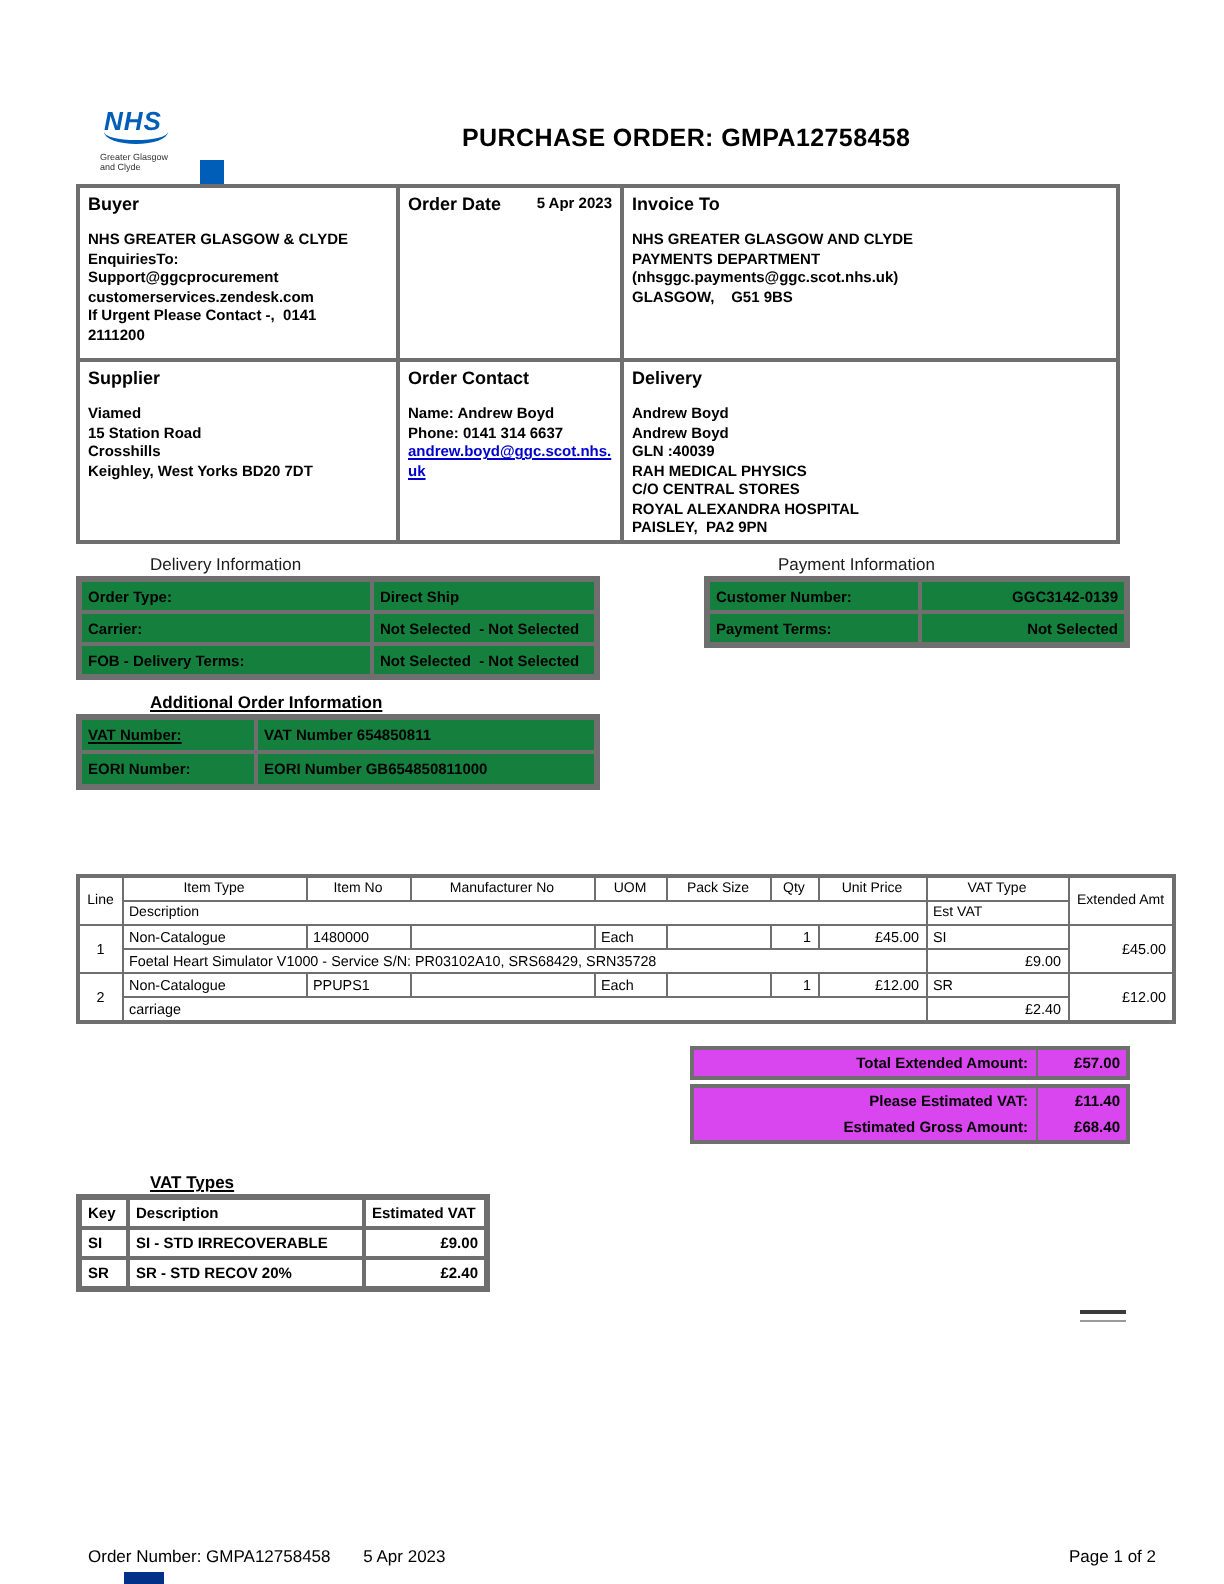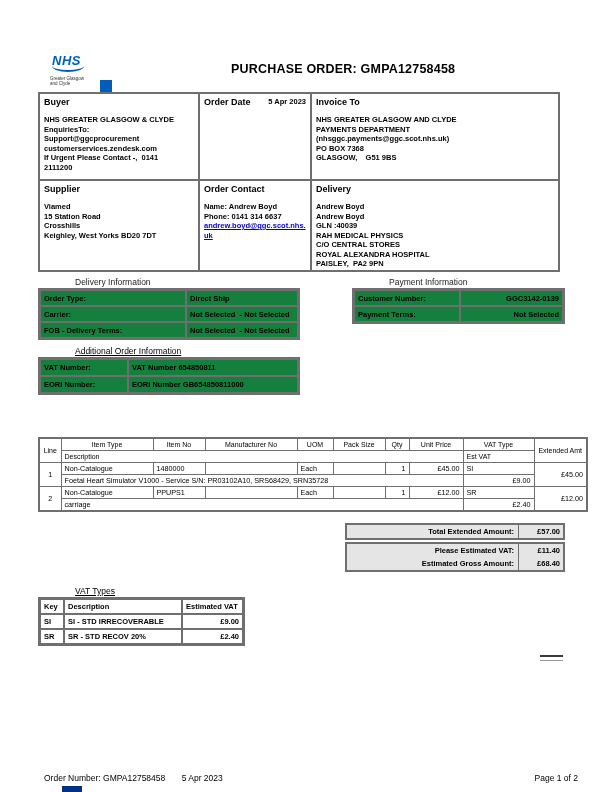--- a/index.html
+++ b/index.html
@@ -24,42 +24,42 @@
   .box-h{font-size:9px;font-weight:bold;}
   .addr{font-size:7.5px;font-weight:bold;line-height:9.5px;white-space:pre-wrap;}
   .addr-block{margin-top:8px;}
   .odate{display:flex;justify-content:space-between;align-items:flex-start;}
   .odate-val{width:38px;text-align:right;font-size:7.5px;font-weight:bold;line-height:9px;}
   .email-link{display:block;width:102px;color:#0000CC;font-size:7.5px;font-weight:bold;
               line-height:9.5px;text-decoration:underline;word-break:break-all;cursor:pointer;}
 
   
   .sec-h{position:absolute;font-size:8.5px;color:#1c1c1c;padding-left:37px;}
-  .sec-h.u{font-weight:normal;text-decoration:underline;color:#000;}
+  .sec-h.u{font-weight:bold;text-decoration:underline;color:#000;}
 
   
   .info-tbl{position:absolute;display:grid;border:2px solid #6f6f6f;background:#15803d;}
   .icell{border:1px solid #6f6f6f;box-sizing:border-box;display:flex;align-items:center;
          font-size:7.5px;font-weight:bold;padding:0 3px;height:16px;white-space:pre-wrap;overflow:hidden;}
   .icell.right{justify-content:flex-end;text-align:right;}
 
   
   .items{position:absolute;left:38px;top:437px;border-collapse:collapse;table-layout:fixed;
          width:548px;border:2px solid #6f6f6f;}
   .items th,.items td{border:1px solid #6f6f6f;font-weight:normal;font-size:7.2px;
          padding:1px 3px;height:12px;overflow:hidden;white-space:nowrap;box-sizing:border-box;}
   .items th{font-size:7px;text-align:center;}
   .items th.left{text-align:left;}
   .items td.c{text-align:center;vertical-align:middle;}
   .items td.r{text-align:right;}
   .items td.mid{vertical-align:middle;text-align:right;}
 
   
   .tot-box{position:absolute;left:345px;display:grid;grid-template-columns:172px 44px;
-           border:2px solid #6f6f6f;background:#e5e5e5;}
+           border:2px solid #6f6f6f;background:#d946ef;}
   .tot-l{font-size:7.5px;font-weight:bold;text-align:right;padding:2px 4px;border-right:1px solid #6f6f6f;}
   .tot-v{font-size:7.5px;font-weight:bold;text-align:right;padding:2px 3px;}
 
   
   .vat-tbl{position:absolute;left:38px;top:597px;display:grid;grid-template-columns:24px 118px 61px;
            border:2px solid #6f6f6f;background:#fff;}
   .vcell{border:1px solid #6f6f6f;box-sizing:border-box;display:flex;align-items:center;
          font-size:7.5px;font-weight:bold;padding:0 3px;height:15px;white-space:nowrap;overflow:hidden;}
   .vcell.right{justify-content:flex-end;}
 
@@ -103,21 +103,20 @@
     <div class="pcell odate">
       <div class="box-h">Order Date</div>
       <div class="odate-val">5 Apr 2023</div>
     </div>
     <div class="pcell">
       <div class="box-h">Invoice To</div>
       <div class="addr-block">
         <div class="addr">NHS GREATER GLASGOW AND CLYDE</div>
         <div class="addr">PAYMENTS DEPARTMENT</div>
         <div class="addr">(nhsggc.payments@ggc.scot.nhs.uk)</div>
-        <div class="addr">PO BOX 7368</div>
         <div class="addr">GLASGOW,    G51 9BS</div>
       </div>
     </div>
     <div class="pcell">
       <div class="box-h">Supplier</div>
       <div class="addr-block">
         <div class="addr">Viamed</div>
         <div class="addr">15 Station Road</div>
         <div class="addr">Crosshills</div>
         <div class="addr">Keighley, West Yorks BD20 7DT</div>
@@ -158,21 +157,21 @@
   <div class="sec-h" style="left:352px;top:277px;">Payment Information</div>
   <div class="info-tbl" style="left:352px;top:288px;grid-template-columns:106px 103px;">
     <div class="icell">Customer Number:</div>
     <div class="icell right">GGC3142-0139</div>
     <div class="icell">Payment Terms:</div>
     <div class="icell right">Not Selected</div>
   </div>
 
   <div class="sec-h u" style="left:38px;top:346px;">Additional Order Information</div>
   <div class="info-tbl" style="left:38px;top:357px;grid-template-columns:88px 170px;">
-    <div class="icell" style="height:17px;">VAT Number:</div>
+    <div class="icell" style="height:17px;text-decoration:underline;">VAT Number:</div>
     <div class="icell" style="height:17px;">VAT Number 654850811</div>
     <div class="icell" style="height:17px;">EORI Number:</div>
     <div class="icell" style="height:17px;">EORI Number GB654850811000</div>
   </div>
 
   <table class="items">
     <colgroup>
       <col style="width:22px">
         <col style="width:92px">
         <col style="width:52px">

